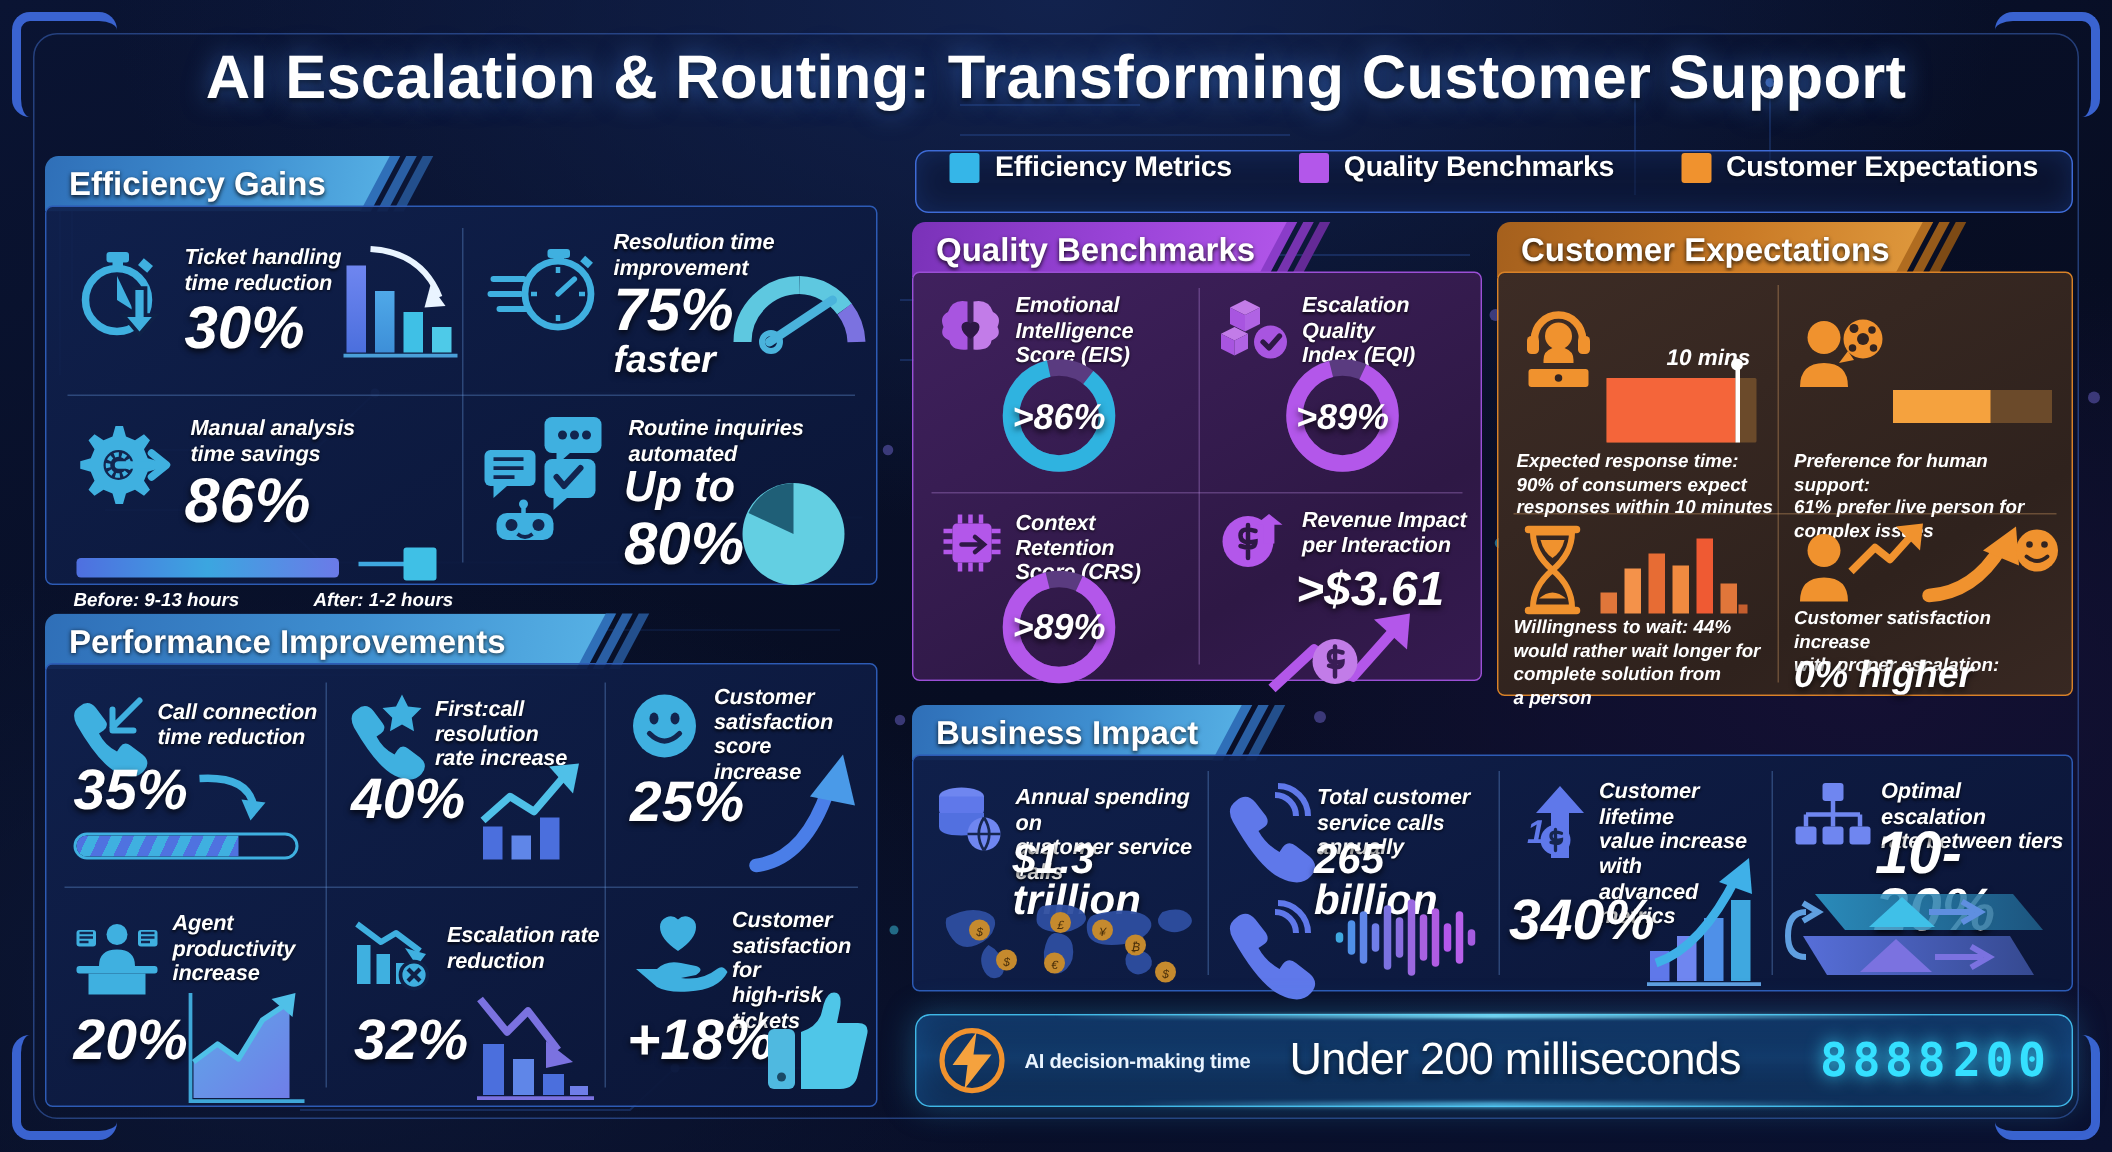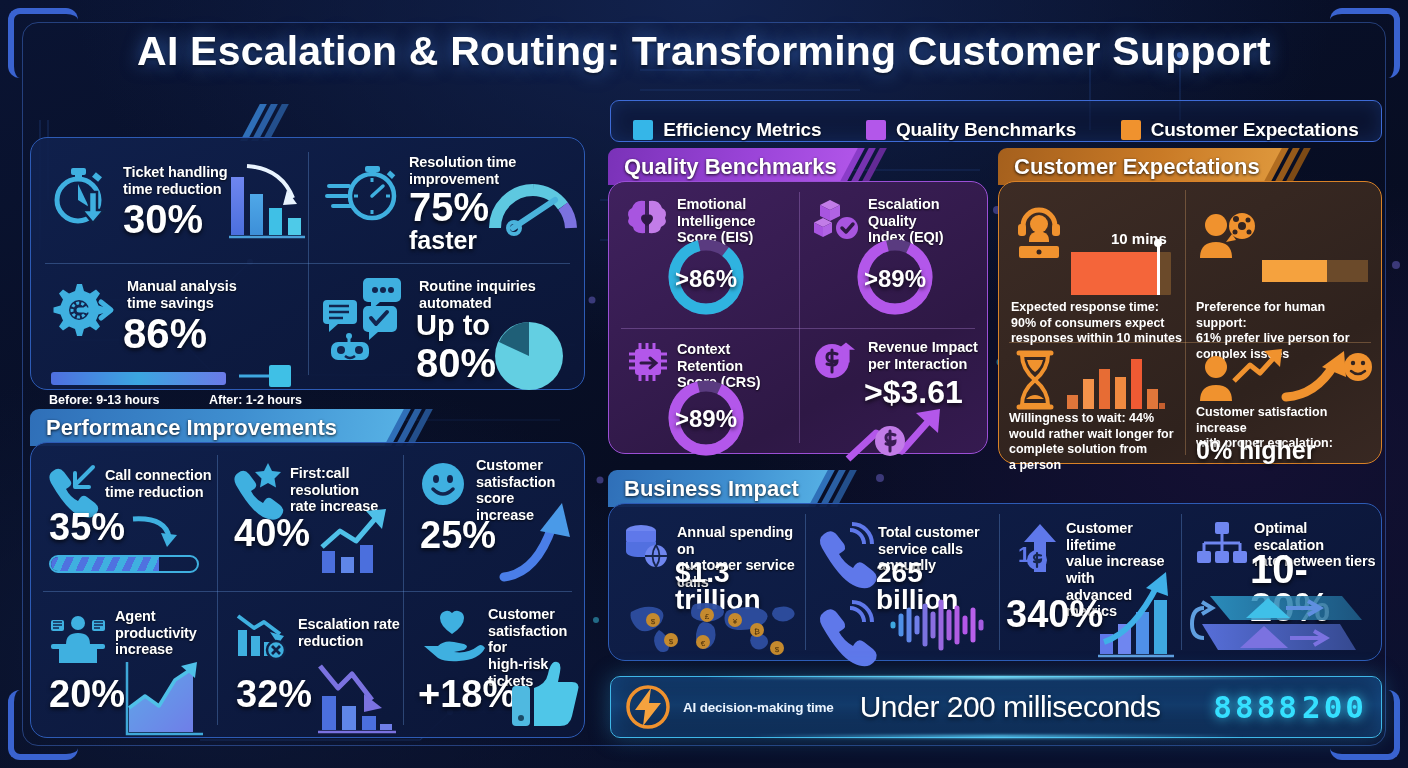--- a/index.html
+++ b/index.html
@@ -35,21 +35,21 @@
     position:absolute; top:28px; left:0; width:100%;
     text-align:center; font-size:41px; font-weight:bold;
     letter-spacing:.2px;
     text-shadow: 0 0 18px rgba(80,150,255,.55), 0 2px 3px rgba(0,0,0,.7);
   }
   
   #legend {
     position:absolute; left:610px; top:100px; width:772px; height:42px;
     border:1.5px solid #3e6bd6; border-radius:9px;
     background: rgba(14,26,60,.55);
-    display:flex; align-items:flex-end; justify-content:space-around;
+    display:flex; align-items:flex-start; justify-content:space-around;
     box-shadow: inset 0 0 18px rgba(40,90,190,.25);
   }
   .legend-item { display:flex; align-items:center; gap:10px; }
   .legend-sw { width:20px; height:20px; border-radius:2px; }
   .legend-label { font-size:19px; font-weight:bold; letter-spacing:-.2px;
     text-shadow:0 1px 2px rgba(0,0,0,.8); }
   
   .panel { position:absolute; border-radius:12px; }
   .panel-head {
     position:absolute; top:0; left:0; height:37px;
@@ -58,21 +58,21 @@
     border-radius:9px 0 0 0;
     text-shadow:0 1px 3px rgba(0,0,0,.85);
     clip-path: polygon(0 0, 100% 0, calc(100% - 22px) 100%, 0 100%);
     padding-right:36px;
     white-space:nowrap;
   }
   .head-stripes { position:absolute; height:37px; top:0; display:flex; gap:4px; align-items:stretch; }
   .head-stripes i { display:block; width:7px; transform:skewX(-28deg); }
   .panel-body {
     position:absolute; left:0; top:33px; right:0; bottom:0;
-    border-radius:17px; border:1.5px solid;
+    border-radius:5px; border:1.5px solid;font-style:italic;
   }
   .cell { position:absolute; }
   .vdiv { position:absolute; width:1px; }
   .hdiv { position:absolute; height:1px; }
   .ttl { font-size:14.5px; font-weight:bold; line-height:1.15; letter-spacing:-.1px;
     text-shadow:0 1px 2px rgba(0,0,0,.8);}
   .big { font-weight:bold; line-height:.96; text-shadow:0 2px 4px rgba(0,0,0,.75); }
   .sub { font-size:12.5px; font-weight:bold; line-height:1.2; }
   svg { display:block; overflow:visible; }
   
@@ -164,20 +164,21 @@
       <span class="legend-sw" style="background:#b357ea"></span>
       <span class="legend-label">Quality Benchmarks</span>
     </div>
     <div class="legend-item">
       <span class="legend-sw" style="background:#f0922e"></span>
       <span class="legend-label">Customer Expectations</span>
     </div>
   </div>
 
   <div class="panel p-blue" style="left:30px; top:104px; width:555px; height:286px;">
+    <div class="panel-head" style="width:236px;">Efficiency Gains</div>
     <div class="head-stripes" style="left:220px;">
       <i style="background:#2f6fb8"></i>
         <i style="background:#2a5fa4"></i>
         <i style="background:#234f8c"></i>
     </div>
     <div class="panel-body">
       <div class="vdiv" style="left:277px; top:14px; bottom:14px; background:rgba(110,160,230,.33)"></div>
       <div class="hdiv" style="left:14px; right:14px; top:125px; background:rgba(110,160,230,.33)"></div>
 
       <div class="cell" style="left:0; top:0; width:277px; height:125px;">

